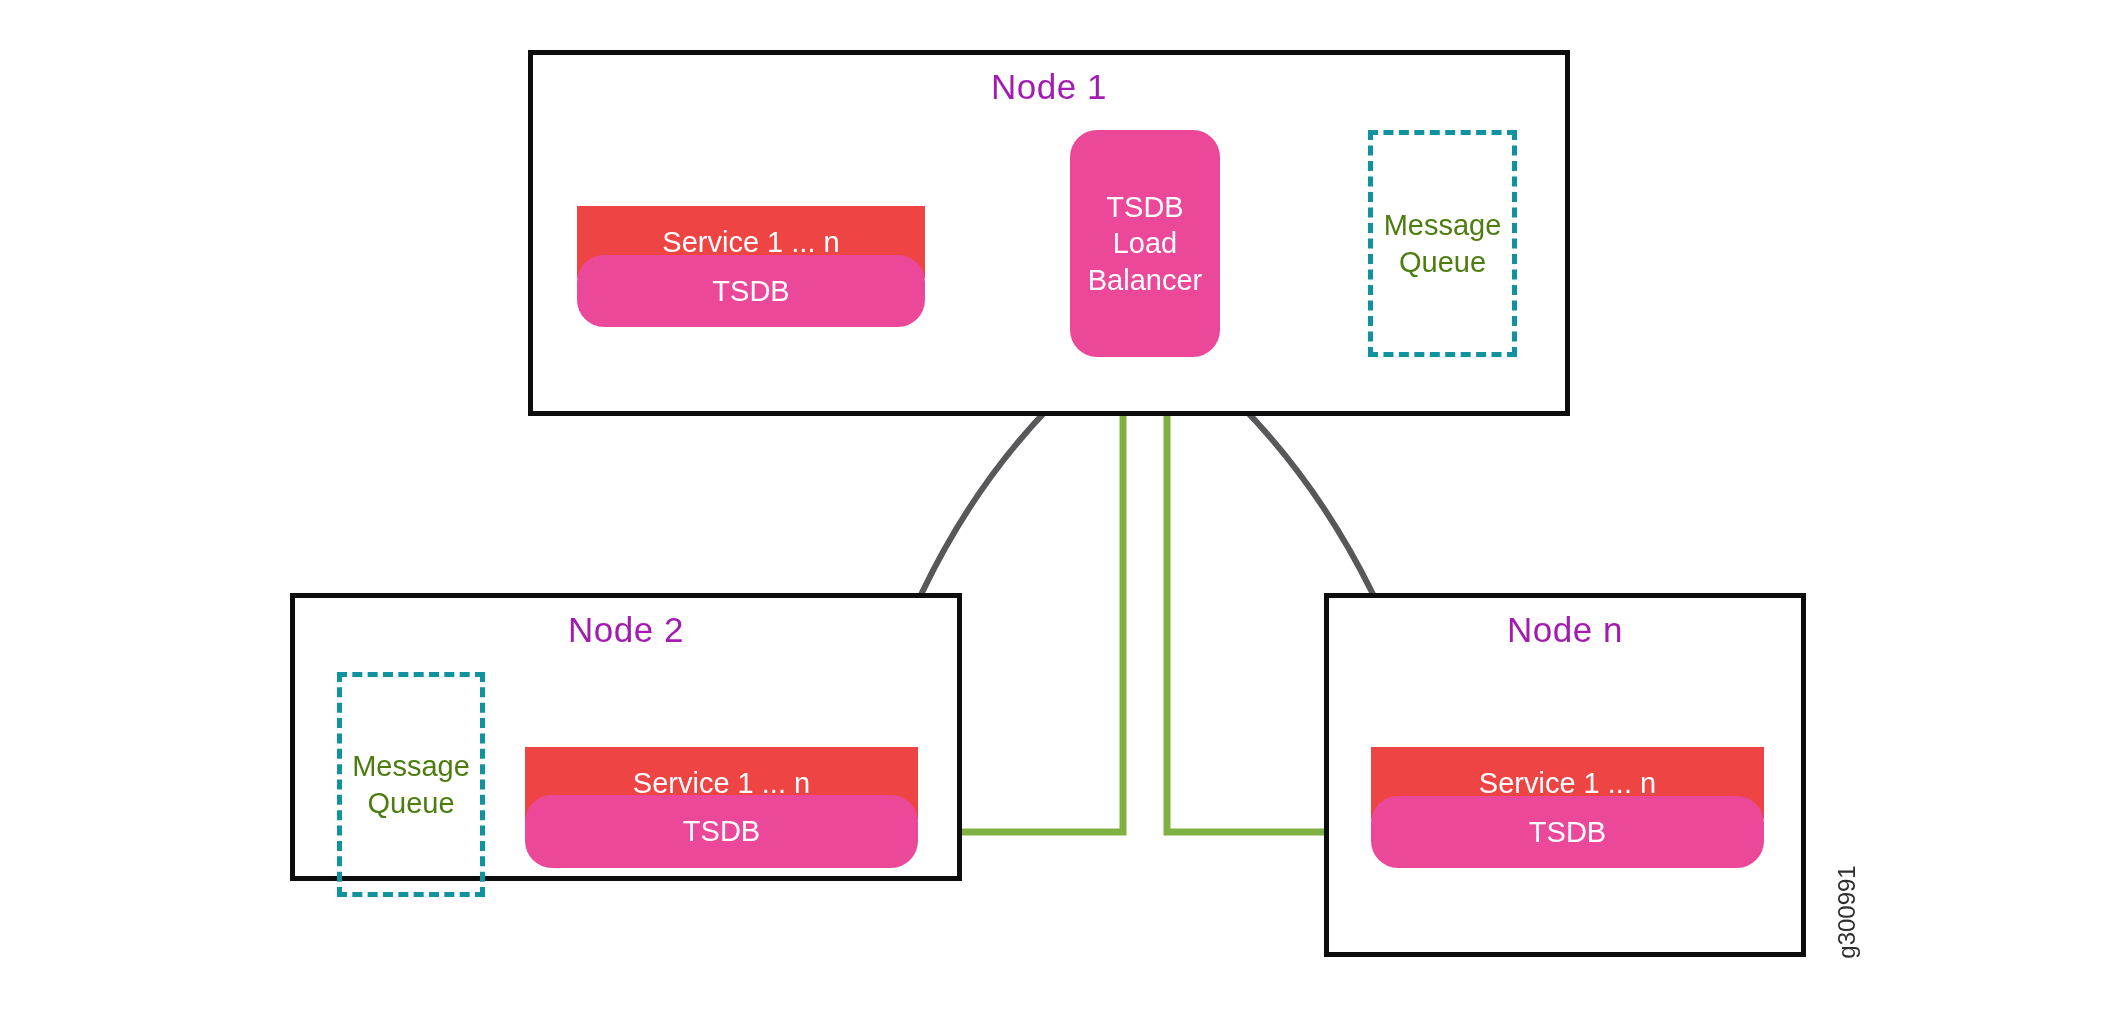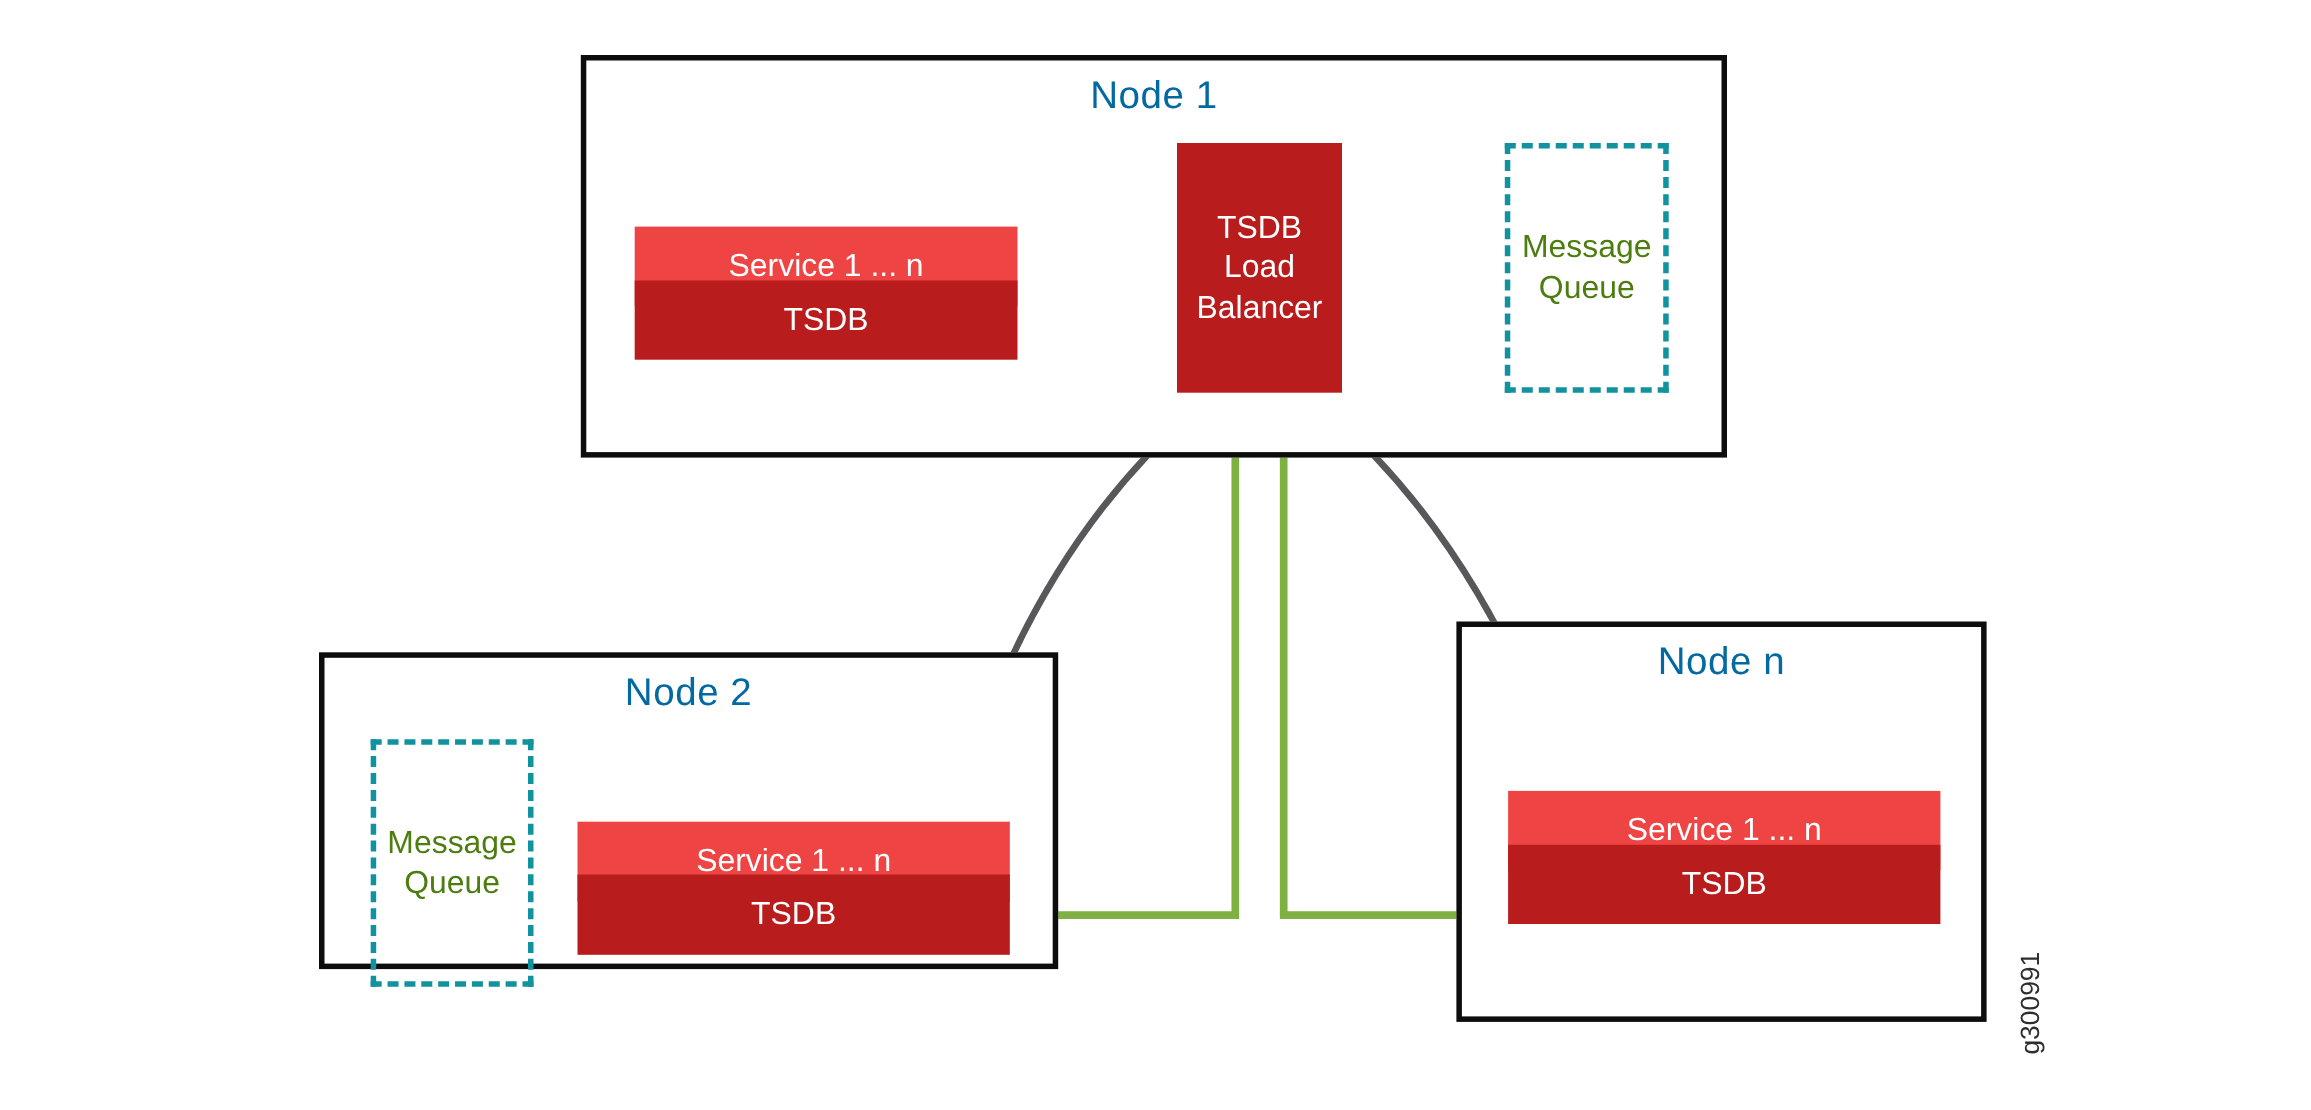--- a/index.html
+++ b/index.html
@@ -21,36 +21,36 @@
     background: #ffffff;
     box-sizing: border-box;
   }
   .node-title {
     position: absolute;
     left: 0;
     right: 0;
     top: 12px;
     text-align: center;
     font-size: 35px;
-    color: #0369a1;
+    color: #a21caf;
     letter-spacing: 0.5px;
   }
   .block {
     position: absolute;
     box-sizing: border-box;
     display: flex;
     align-items: center;
     justify-content: center;
     text-align: center;
     color: #ffffff;
     font-size: 29px;
     line-height: 1.25;
   }
   .block.gray  { background: #ef4444; margin-top: 40px; }
-  .block.green { background: #b91c1c; }
+  .block.green { background: #ec4899; border-radius: 27px; }
   .block.queue {
     background: transparent;
     border: 5px dashed #10929f;
     color: #4d7c0f;
   }
   .arrow-layer {
     position: absolute;
     left: 0;
     top: 0;
     width: 2101px;
@@ -127,21 +127,21 @@
 
     <div class="block gray" style="left:230px; top:109px; width:393px; height:73px;">
       <span>Service 1 ... n</span>
     </div>
 
     <div class="block green" style="left:230px; top:197px; width:393px; height:73px;">
       <span>TSDB</span>
     </div>
   </div>
 
-  <div class="node" style="left:1324px; top:565px; width:482px; height:364px;">
+  <div class="node" style="left:1324px; top:593px; width:482px; height:364px;">
     <div class="node-title">Node n</div>
 
     <div class="block gray" style="left:42px; top:109px; width:393px; height:72px;">
       <span>Service 1 ... n</span>
     </div>
 
     <div class="block green" style="left:42px; top:198px; width:393px; height:72px;">
       <span>TSDB</span>
     </div>
   </div>

